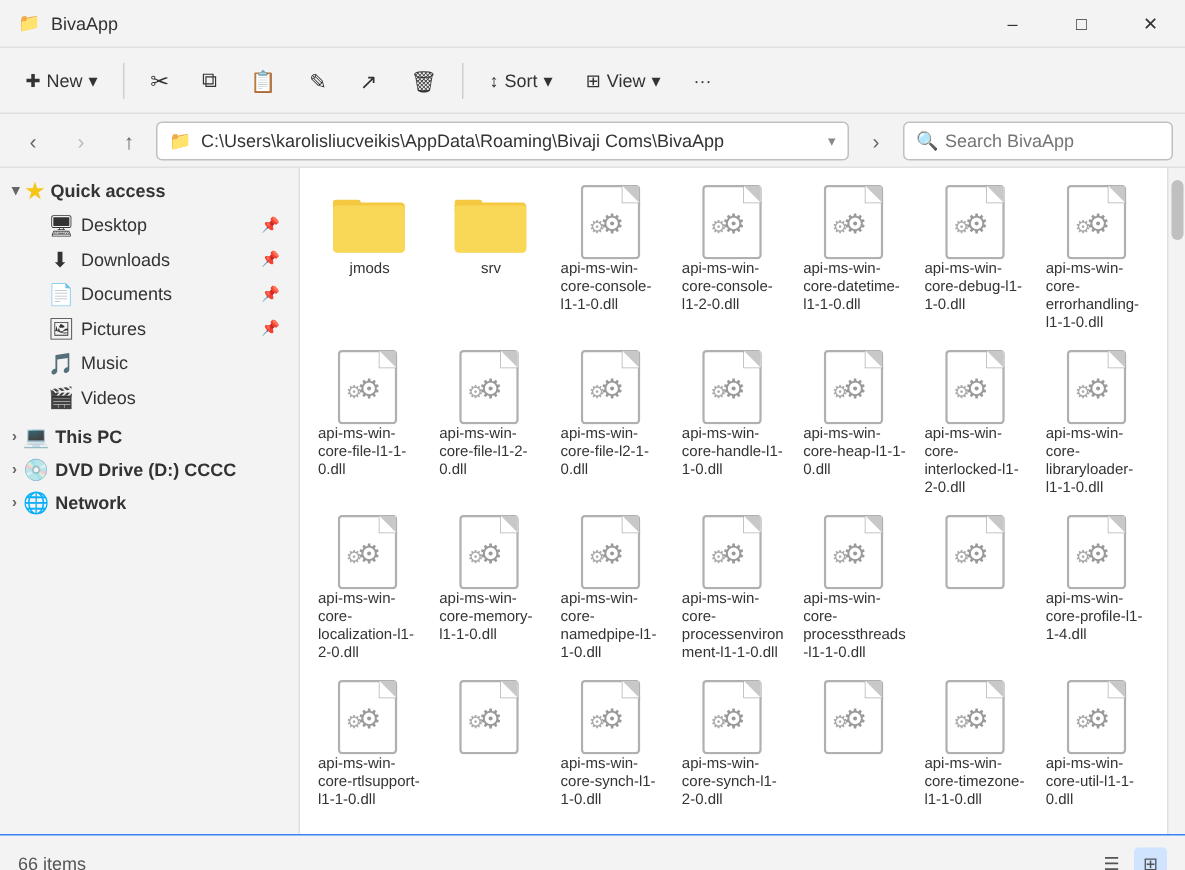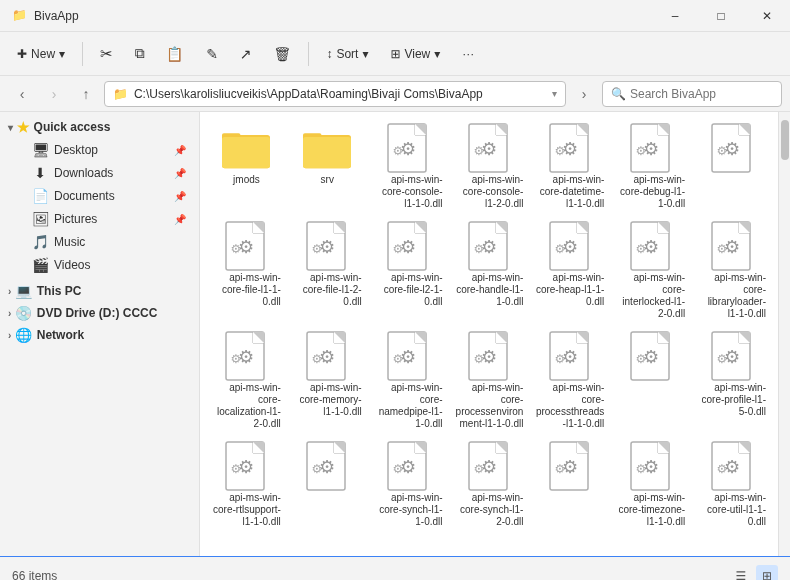--- a/index.html
+++ b/index.html
@@ -235,21 +235,21 @@
     .file-item .file-icon {
       width: 48px;
       height: 48px;
       display: flex;
       align-items: center;
       justify-content: center;
       position: relative;
     }
     .file-name {
       font-size: 10px;
-      text-align: right;
+      text-align: left;
       color: #333;
       word-break: break-word;
       line-height: 1.2;
       max-width: 90px;
       margin-top: 2px;
     }
 
     
     .sidebar::-webkit-scrollbar,
     .content-area::-webkit-scrollbar { width: 8px; }
@@ -519,20 +519,21 @@
           <svg width="42" height="50" viewBox="0 0 42 50">
             <rect x="1" y="1" width="38" height="48" rx="2" fill="white" stroke="#b0b0b0" stroke-width="1.5"></rect>
             <polygon points="28,1 39,12 28,12" fill="#c8c8c8"></polygon>
             <polygon points="28,1 39,12 28,12" fill="none" stroke="#b0b0b0" stroke-width="1"></polygon>
             <rect x="28" y="1" width="11" height="11" fill="white"></rect>
             <polygon points="28,1 39,12 39,1" fill="#c8c8c8"></polygon>
             <text x="21" y="32" font-size="18" text-anchor="middle" fill="#999">⚙</text>
             <text x="11" y="32" font-size="12" text-anchor="middle" fill="#aaa">⚙</text>
           </svg>
         </div>
+        <div class="file-name">api-ms-win-core-errorhandling-l1-1-0.dll</div>
       </div>
         <div class="file-item">
         <div class="file-icon">
           <svg width="42" height="50" viewBox="0 0 42 50">
             <rect x="1" y="1" width="38" height="48" rx="2" fill="white" stroke="#b0b0b0" stroke-width="1.5"></rect>
             <polygon points="28,1 39,12 28,12" fill="#c8c8c8"></polygon>
             <polygon points="28,1 39,12 28,12" fill="none" stroke="#b0b0b0" stroke-width="1"></polygon>
             <rect x="28" y="1" width="11" height="11" fill="white"></rect>
             <polygon points="28,1 39,12 39,1" fill="#c8c8c8"></polygon>
             <text x="21" y="32" font-size="18" text-anchor="middle" fill="#999">⚙</text>
@@ -713,21 +714,21 @@
           <svg width="42" height="50" viewBox="0 0 42 50">
             <rect x="1" y="1" width="38" height="48" rx="2" fill="white" stroke="#b0b0b0" stroke-width="1.5"></rect>
             <polygon points="28,1 39,12 28,12" fill="#c8c8c8"></polygon>
             <polygon points="28,1 39,12 28,12" fill="none" stroke="#b0b0b0" stroke-width="1"></polygon>
             <rect x="28" y="1" width="11" height="11" fill="white"></rect>
             <polygon points="28,1 39,12 39,1" fill="#c8c8c8"></polygon>
             <text x="21" y="32" font-size="18" text-anchor="middle" fill="#999">⚙</text>
             <text x="11" y="32" font-size="12" text-anchor="middle" fill="#aaa">⚙</text>
           </svg>
         </div>
-        <div class="file-name">api-ms-win-core-profile-l1-5-0.dll</div>
+        <div class="file-name">api-ms-win-core-profile-l1-1-4.dll</div>
       </div>
         <div class="file-item">
         <div class="file-icon">
           <svg width="42" height="50" viewBox="0 0 42 50">
             <rect x="1" y="1" width="38" height="48" rx="2" fill="white" stroke="#b0b0b0" stroke-width="1.5"></rect>
             <polygon points="28,1 39,12 28,12" fill="#c8c8c8"></polygon>
             <polygon points="28,1 39,12 28,12" fill="none" stroke="#b0b0b0" stroke-width="1"></polygon>
             <rect x="28" y="1" width="11" height="11" fill="white"></rect>
             <polygon points="28,1 39,12 39,1" fill="#c8c8c8"></polygon>
             <text x="21" y="32" font-size="18" text-anchor="middle" fill="#999">⚙</text>

